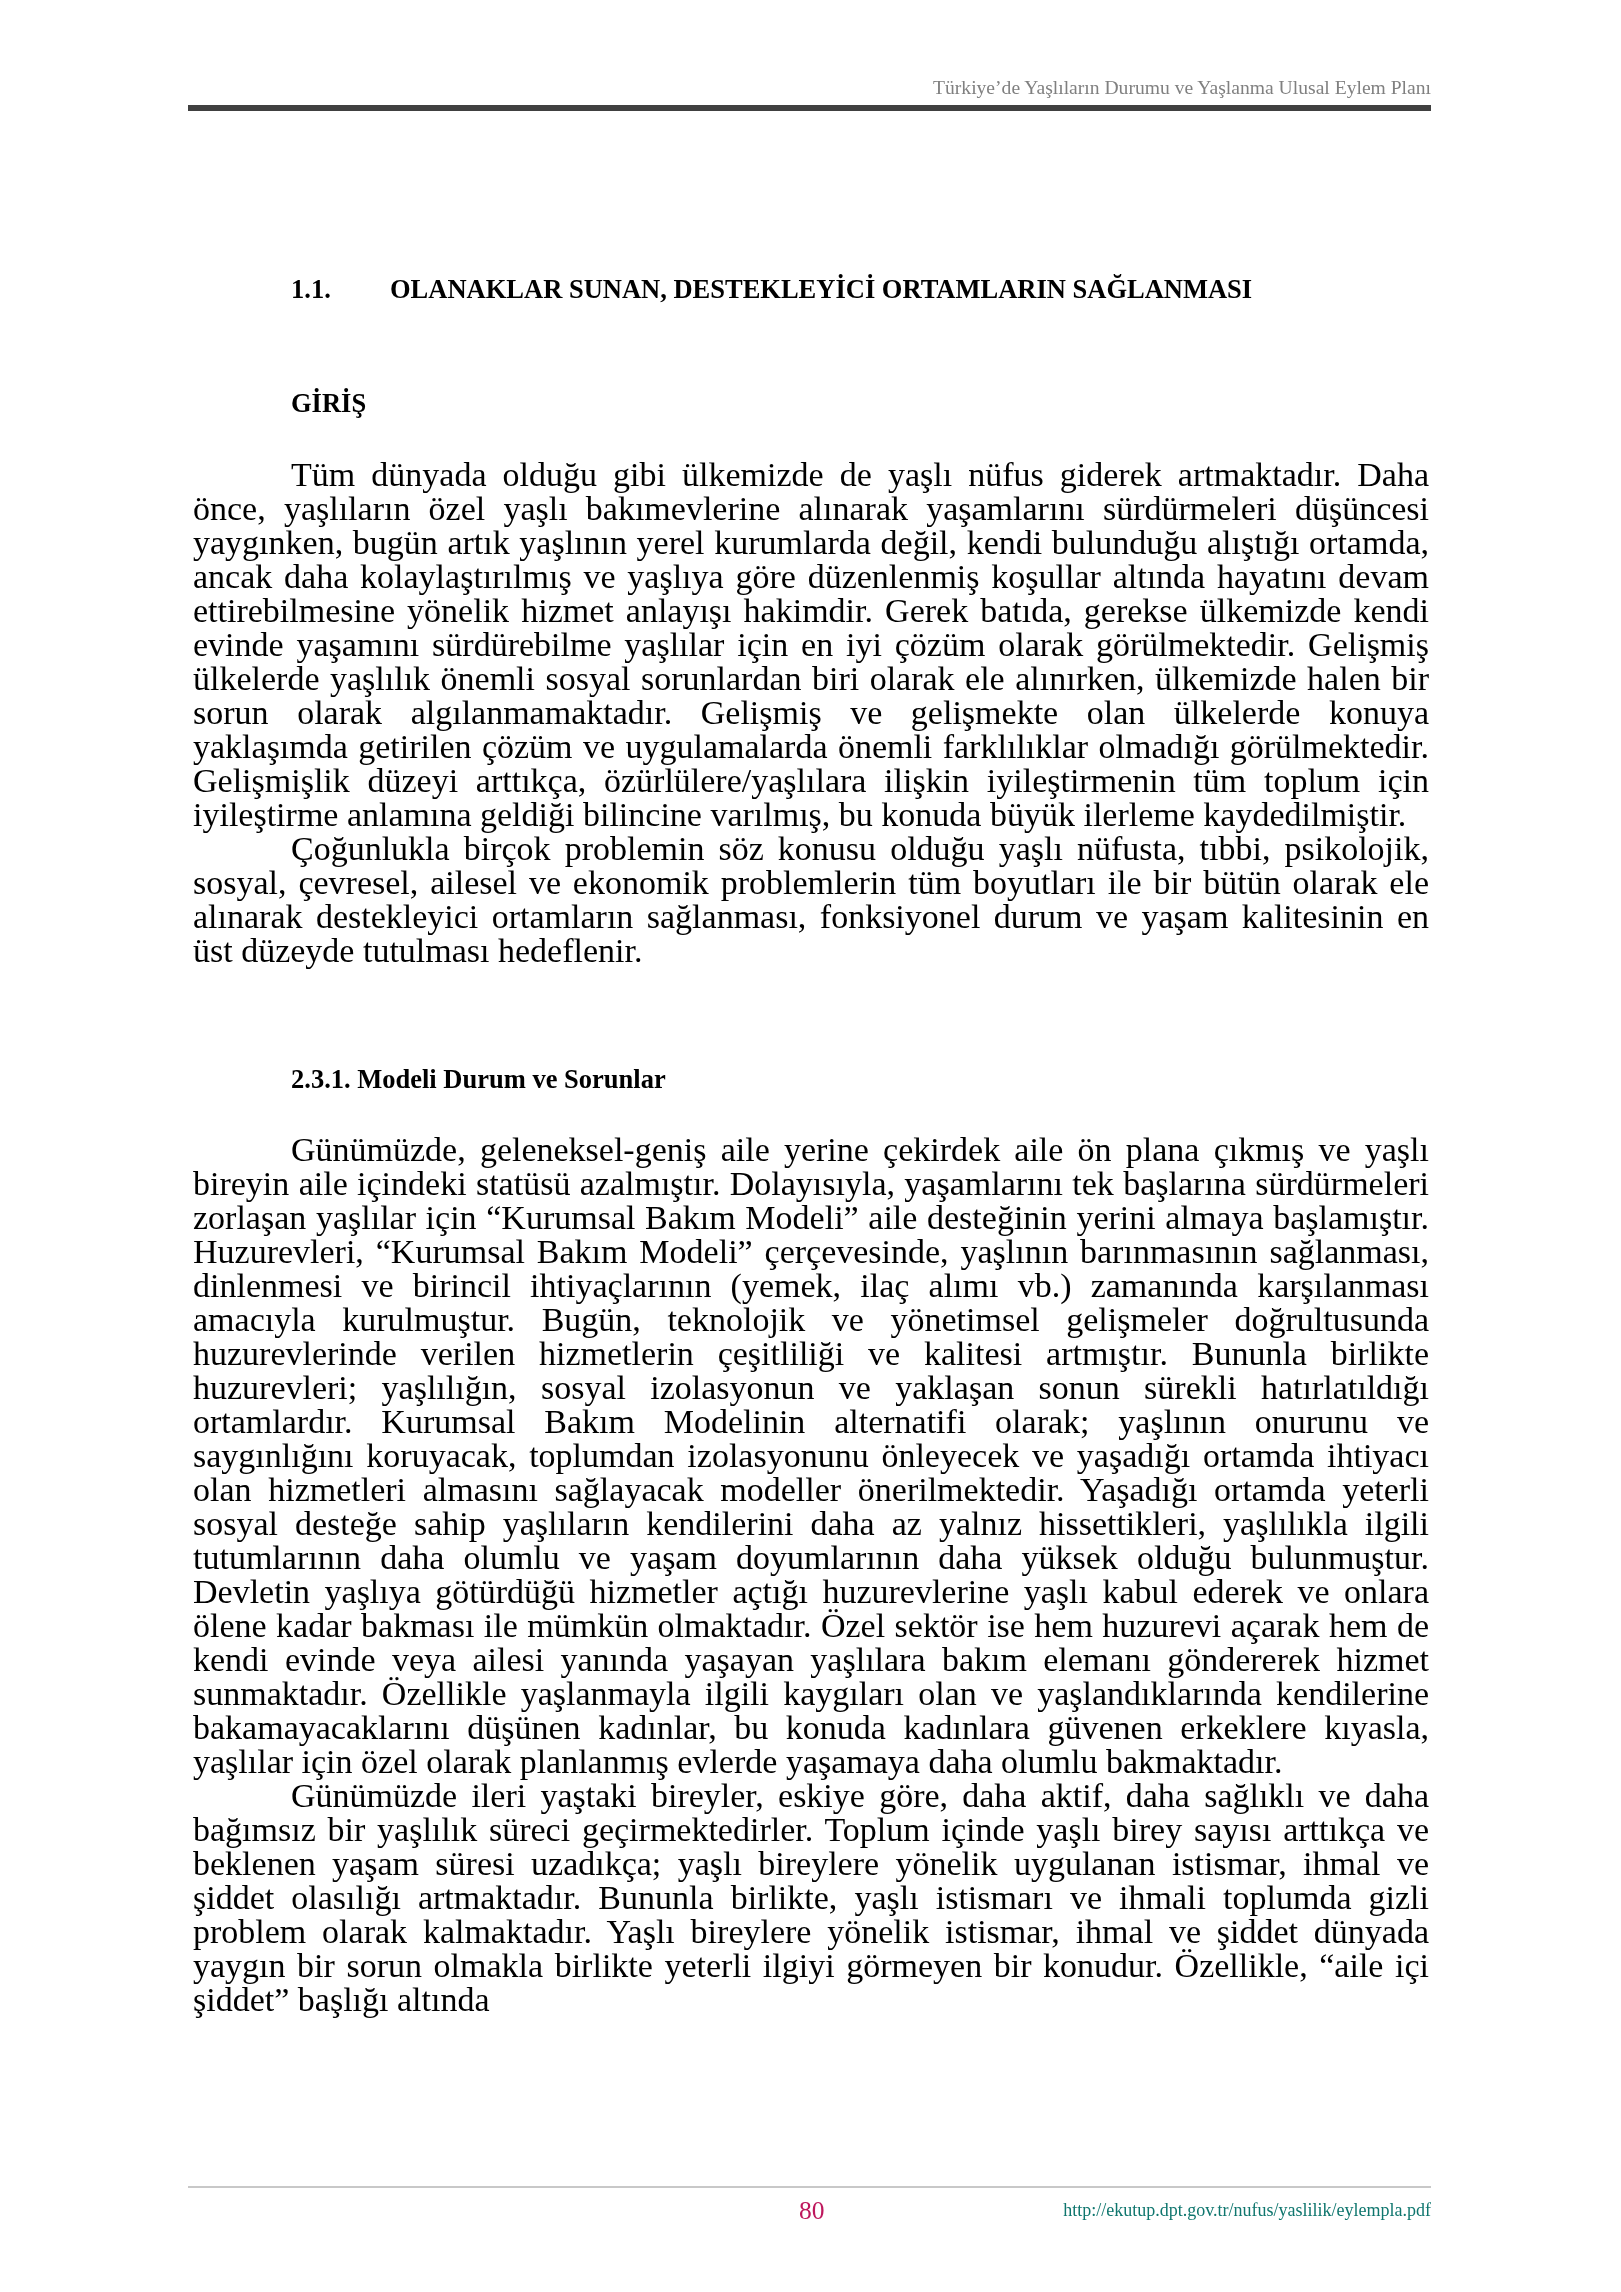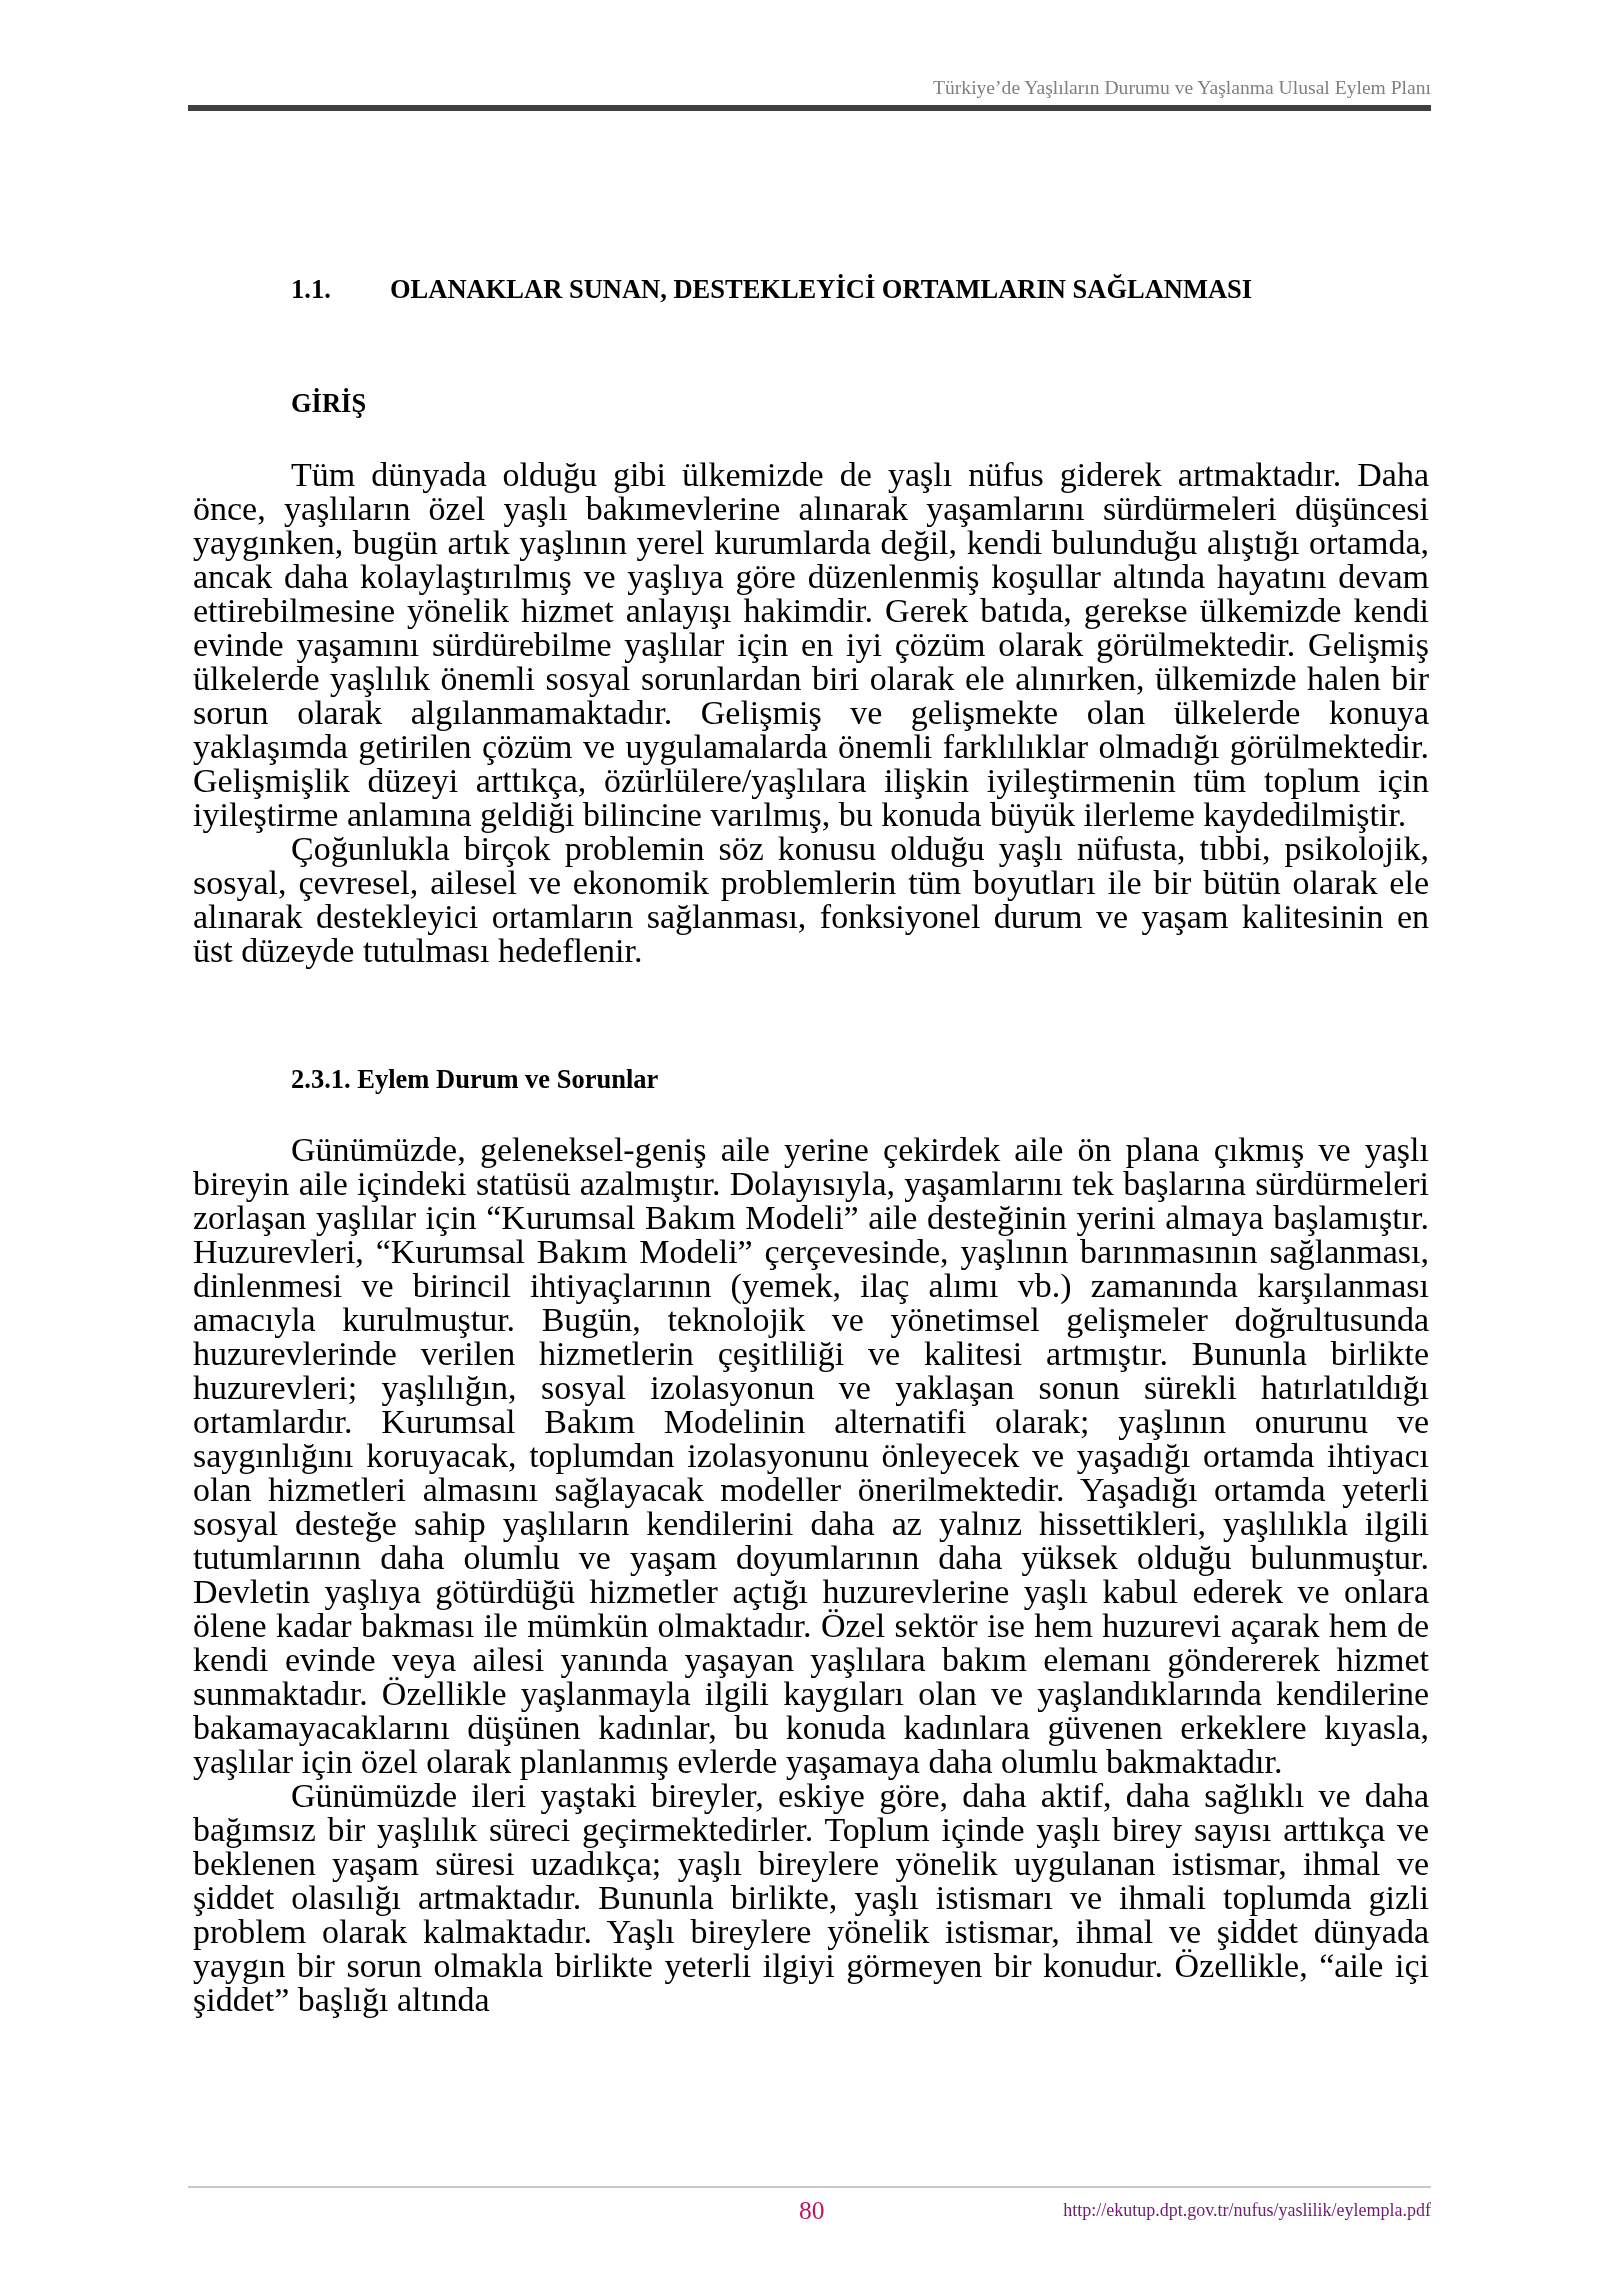--- a/index.html
+++ b/index.html
@@ -99,21 +99,21 @@
       top: 2196px;
       font-size: 25.5px;
       color: #be185d;
       font-family: Liberation Serif, serif;
     }
     .footer-url {
       position: absolute;
       right: 190px;
       top: 2200px;
       font-size: 18px;
-      color: #701a75;
+      color: #0f766e;
       white-space: nowrap;
     }
   </style>
 </head>
 <body>
 
 <div class="running-header">
   <span class="running-header-text">Türkiye’de Yaşlıların Durumu ve Yaşlanma Ulusal Eylem Planı</span>
 </div>
 
@@ -122,21 +122,21 @@
   <span class="section-title-text">OLANAKLAR SUNAN, DESTEKLEYİCİ ORTAMLARIN SAĞLANMASI</span>
 </div>
 
 <div class="intro-heading">GİRİŞ</div>
 
 <div class="body-block block-intro">
   <p>Tüm dünyada olduğu gibi ülkemizde de yaşlı nüfus giderek artmaktadır. Daha önce, yaşlıların özel yaşlı bakımevlerine alınarak yaşamlarını sürdürmeleri düşüncesi yaygınken, bugün artık yaşlının yerel kurumlarda değil, kendi bulunduğu alıştığı ortamda, ancak daha kolaylaştırılmış ve yaşlıya göre düzenlenmiş koşullar altında hayatını devam ettirebilmesine yönelik hizmet anlayışı hakimdir. Gerek batıda, gerekse ülkemizde kendi evinde yaşamını sürdürebilme yaşlılar için en iyi çözüm olarak görülmektedir. Gelişmiş ülkelerde yaşlılık önemli sosyal sorunlardan biri olarak ele alınırken, ülkemizde halen bir sorun olarak algılanmamaktadır. Gelişmiş ve gelişmekte olan ülkelerde konuya yaklaşımda getirilen çözüm ve uygulamalarda önemli farklılıklar olmadığı görülmektedir. Gelişmişlik düzeyi arttıkça, özürlülere/yaşlılara ilişkin iyileştirmenin tüm toplum için iyileştirme anlamına geldiği bilincine varılmış, bu konuda büyük ilerleme kaydedilmiştir.</p>
   <p>Çoğunlukla birçok problemin söz konusu olduğu yaşlı nüfusta, tıbbi, psikolojik, sosyal, çevresel, ailesel ve ekonomik problemlerin tüm boyutları ile bir bütün olarak ele alınarak destekleyici ortamların sağlanması, fonksiyonel durum ve yaşam kalitesinin en üst düzeyde tutulması hedeflenir.</p>
 </div>
 
-<div class="subsection-heading">2.3.1. Eylem Durum ve Sorunlar</div>
+<div class="subsection-heading">2.3.1. Modeli Durum ve Sorunlar</div>
 
 <div class="body-block block-current">
   <p>Günümüzde, geleneksel-geniş aile yerine çekirdek aile ön plana çıkmış ve yaşlı bireyin aile içindeki statüsü azalmıştır. Dolayısıyla, yaşamlarını tek başlarına sürdürmeleri zorlaşan yaşlılar için “Kurumsal Bakım Modeli” aile desteğinin yerini almaya başlamıştır. Huzurevleri, “Kurumsal Bakım Modeli” çerçevesinde, yaşlının barınmasının sağlanması, dinlenmesi ve birincil ihtiyaçlarının (yemek, ilaç alımı vb.) zamanında karşılanması amacıyla kurulmuştur. Bugün, teknolojik ve yönetimsel gelişmeler doğrultusunda huzurevlerinde verilen hizmetlerin çeşitliliği ve kalitesi artmıştır. Bununla birlikte huzurevleri; yaşlılığın, sosyal izolasyonun ve yaklaşan sonun sürekli hatırlatıldığı ortamlardır. Kurumsal Bakım Modelinin alternatifi olarak; yaşlının onurunu ve saygınlığını koruyacak, toplumdan izolasyonunu önleyecek ve yaşadığı ortamda ihtiyacı olan hizmetleri almasını sağlayacak modeller önerilmektedir. Yaşadığı ortamda yeterli sosyal desteğe sahip yaşlıların kendilerini daha az yalnız hissettikleri, yaşlılıkla ilgili tutumlarının daha olumlu ve yaşam doyumlarının daha yüksek olduğu bulunmuştur. Devletin yaşlıya götürdüğü hizmetler açtığı huzurevlerine yaşlı kabul ederek ve onlara ölene kadar bakması ile mümkün olmaktadır. Özel sektör ise hem huzurevi açarak hem de kendi evinde veya ailesi yanında yaşayan yaşlılara bakım elemanı göndererek hizmet sunmaktadır. Özellikle yaşlanmayla ilgili kaygıları olan ve yaşlandıklarında kendilerine bakamayacaklarını düşünen kadınlar, bu konuda kadınlara güvenen erkeklere kıyasla, yaşlılar için özel olarak planlanmış evlerde yaşamaya daha olumlu bakmaktadır.</p>
   <p>Günümüzde ileri yaştaki bireyler, eskiye göre, daha aktif, daha sağlıklı ve daha bağımsız bir yaşlılık süreci geçirmektedirler. Toplum içinde yaşlı birey sayısı arttıkça ve beklenen yaşam süresi uzadıkça; yaşlı bireylere yönelik uygulanan istismar, ihmal ve şiddet olasılığı artmaktadır. Bununla birlikte, yaşlı istismarı ve ihmali toplumda gizli problem olarak kalmaktadır. Yaşlı bireylere yönelik istismar, ihmal ve şiddet dünyada yaygın bir sorun olmakla birlikte yeterli ilgiyi görmeyen bir konudur. Özellikle, “aile içi şiddet” başlığı altında</p>
 </div>
 
 <div class="running-footer"></div>
 <div class="page-number">80</div>
 <div class="footer-url">http://ekutup.dpt.gov.tr/nufus/yaslilik/eylempla.pdf</div>
 

